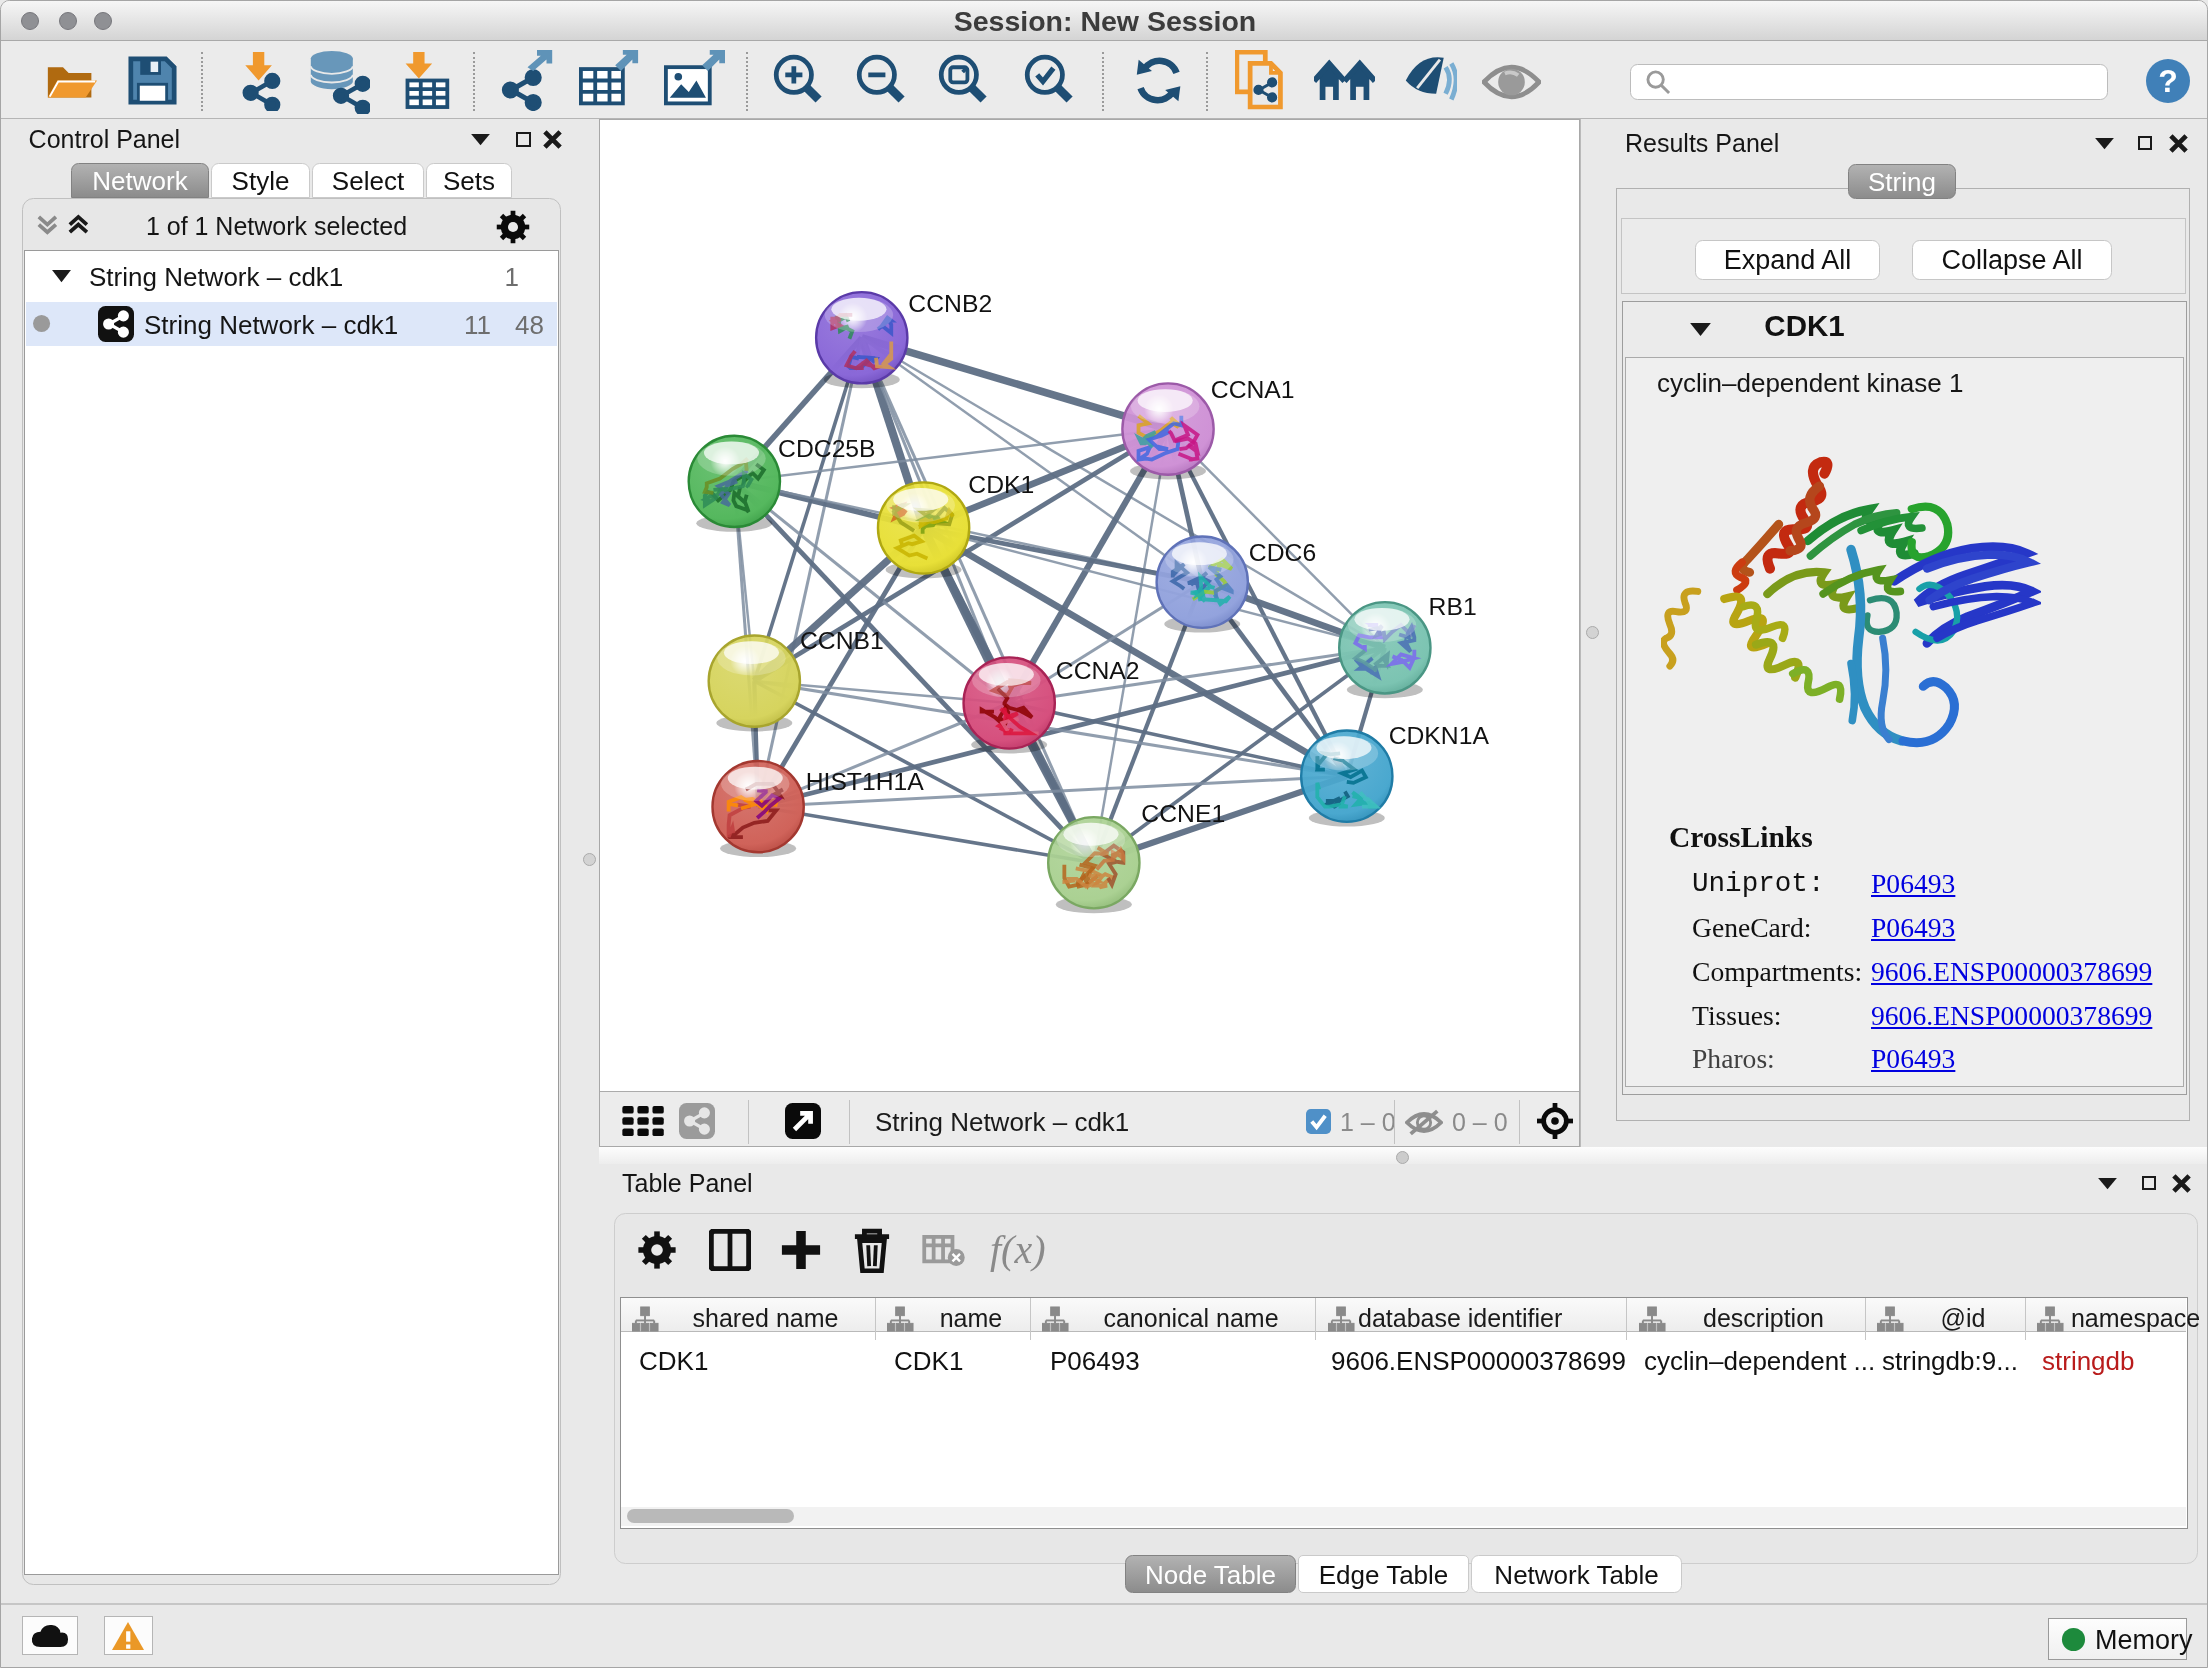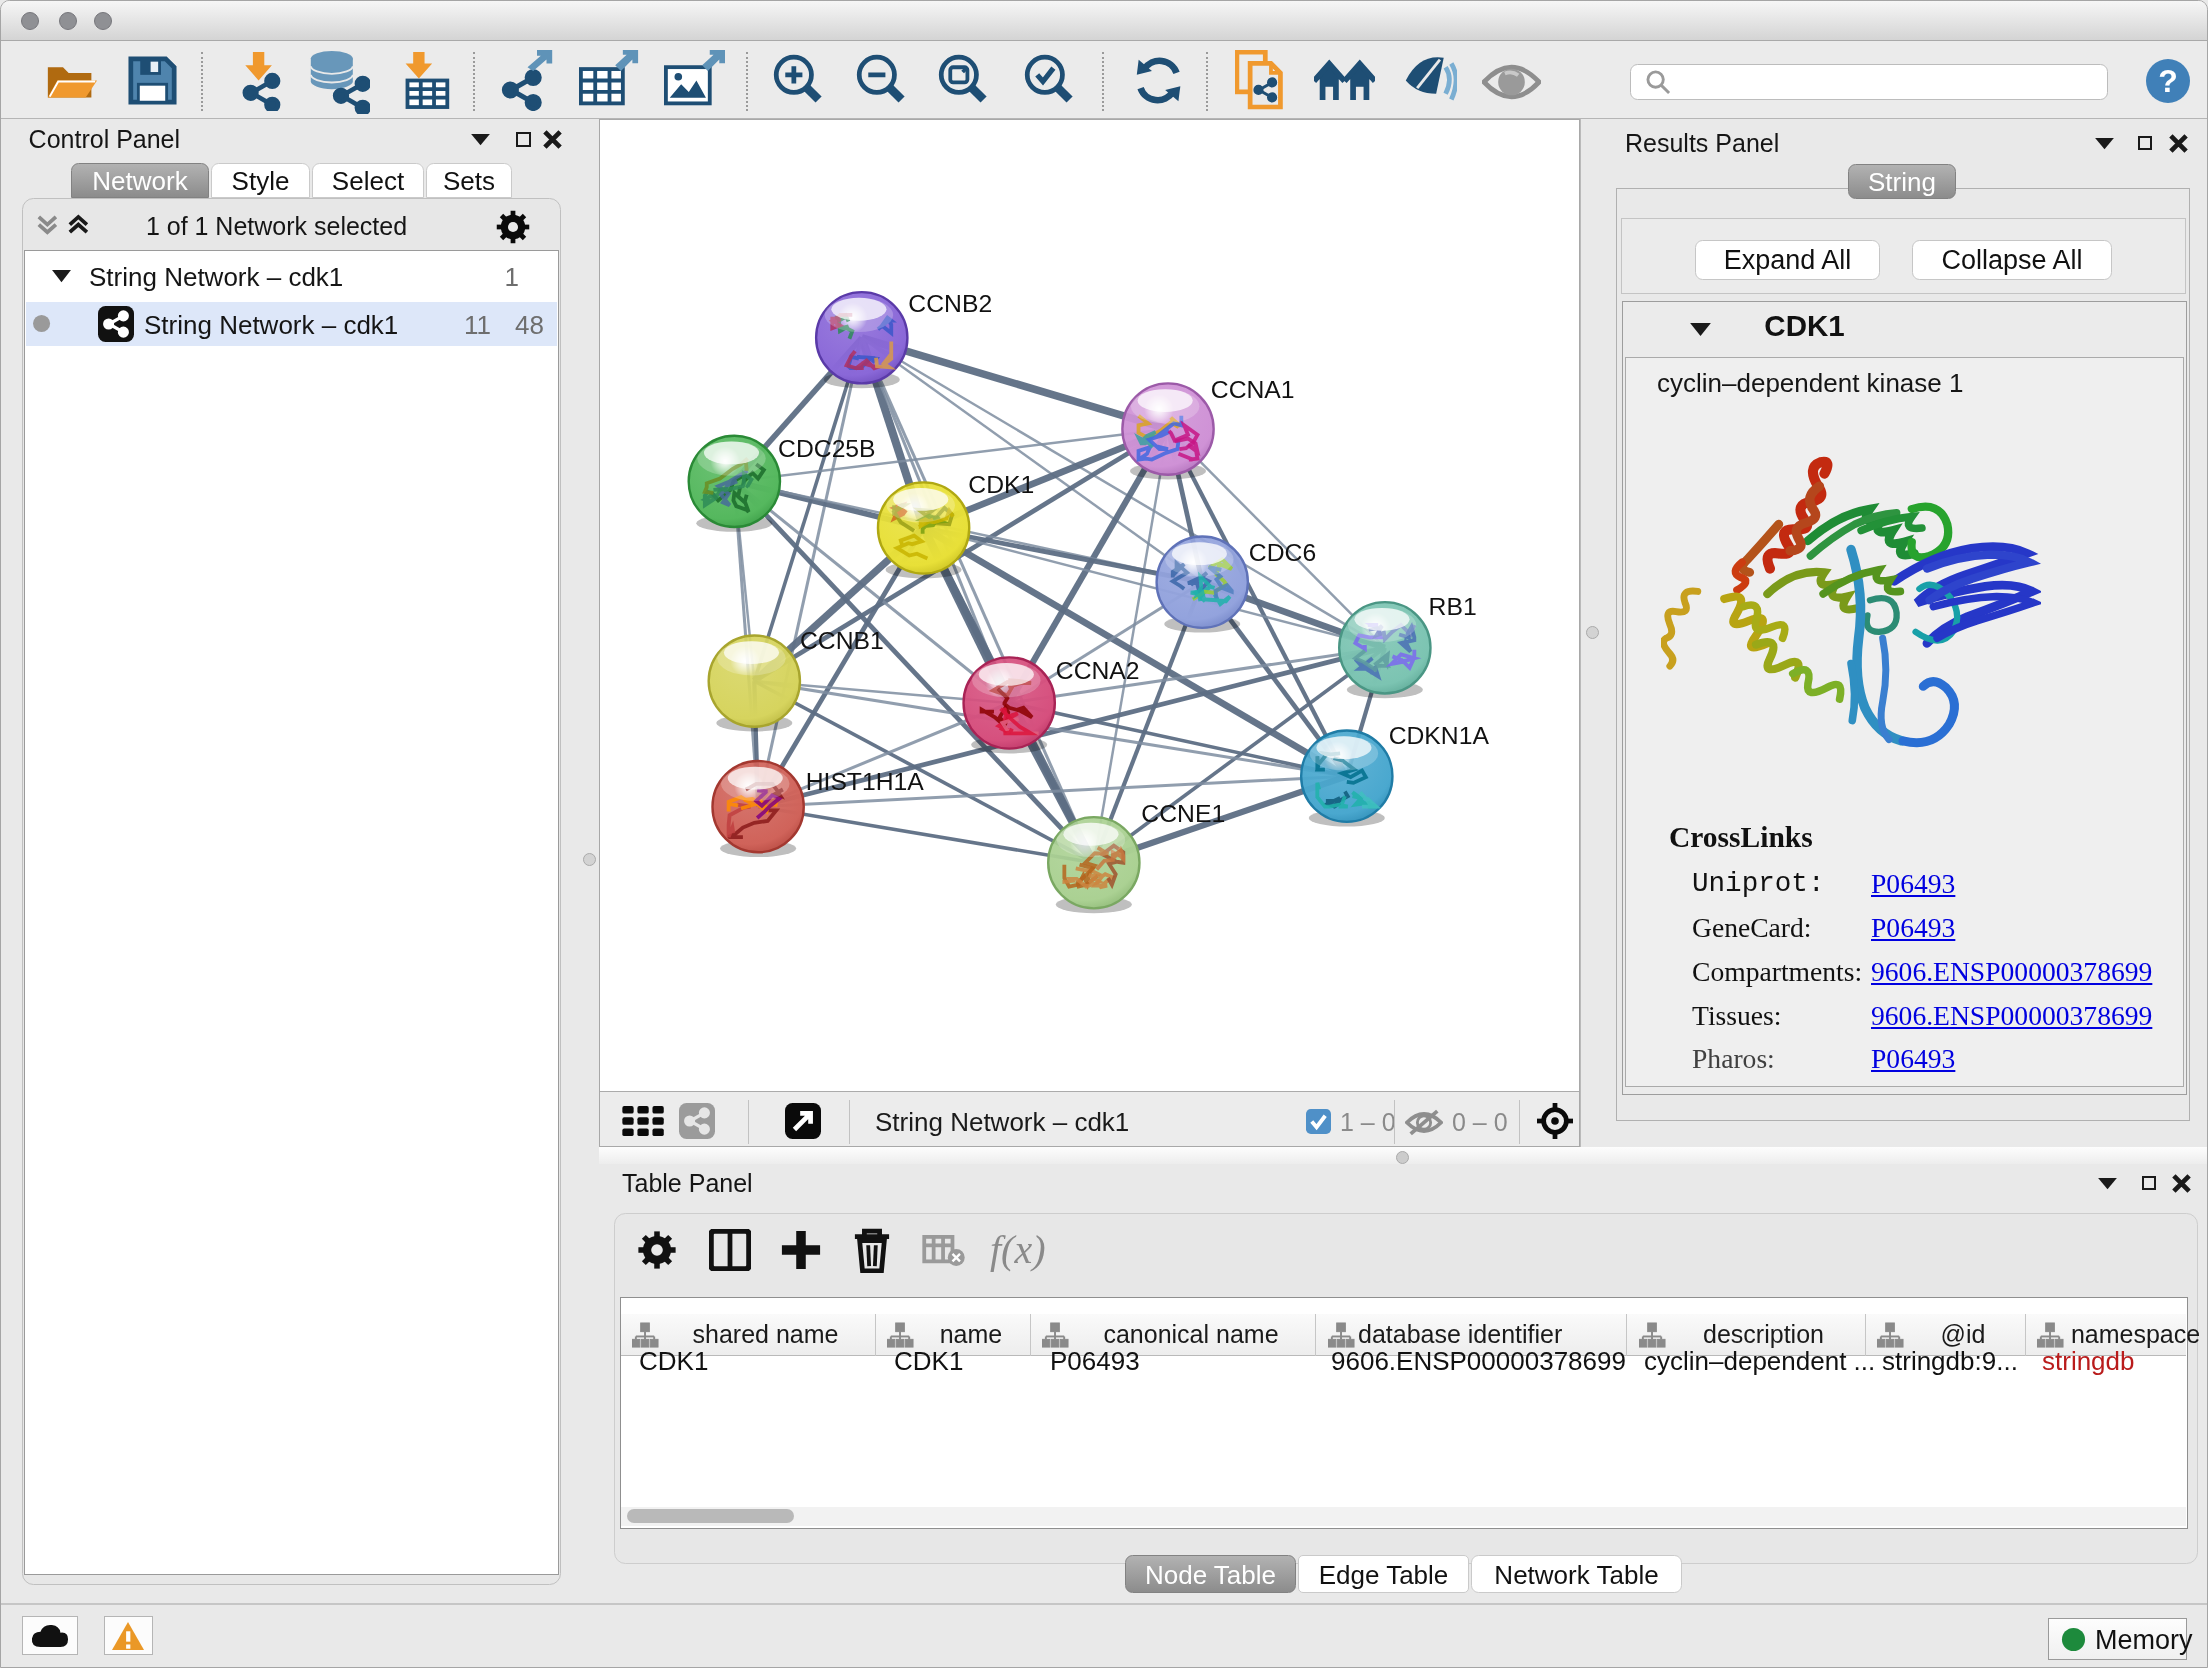--- a/index.html
+++ b/index.html
@@ -14,20 +14,21 @@
 .btn { position:absolute; height:40px; line-height:38px; text-align:center; font-size:27px;
   background:#fff; color:#111; border:1.9px solid #c6c6c6; border-radius:7.6px; }
 </style></head>
 <body>
 <div id="win">
 
   <div style="position:absolute;left:0;top:0;width:2208px;height:40px;background:linear-gradient(#f6f6f6,#d4d4d4);border-bottom:1.9px solid #a9a9a9"></div>
   <div style="position:absolute;left:20px;top:11.4px;width:18px;height:18px;border-radius:50%;background:#8f9094;border:1px solid #77777c"></div>
   <div style="position:absolute;left:58px;top:11.4px;width:18px;height:18px;border-radius:50%;background:#8f9094;border:1px solid #77777c"></div>
   <div style="position:absolute;left:93px;top:11.4px;width:18px;height:18px;border-radius:50%;background:#8f9094;border:1px solid #77777c"></div>
+  <div style="position:absolute;left:0;top:3.8px;width:2208px;text-align:center;font-size:28.5px;font-weight:bold;color:#3c3c3c">Session: New Session</div>
 
   <div style="position:absolute;left:0;top:40px;width:2208px;height:78px;background:#ebebeb;border-bottom:1.9px solid #b5b5b5"></div>
   <div class="tsep" style="left:200px"></div>
     <div class="tsep" style="left:472px"></div>
     <div class="tsep" style="left:745px"></div>
     <div class="tsep" style="left:1101px"></div>
     <div class="tsep" style="left:1205px"></div>
   <svg style="position:absolute;left:43px;top:53px" width="55" height="53" viewBox="0 0 58 56">
 <path d="M4 14 L20 14 L26 20 L50 20 L50 46 L4 46 Z" fill="#b06a10"></path>
 <path d="M4 46 L14 28 L56 28 L44 46 Z" fill="#f0992e"></path>
@@ -649,21 +650,21 @@
         <line x1="2" y1="11" x2="32" y2="11"></line>
         <line x1="12" y1="2" x2="12" y2="28"></line>
         <line x1="22" y1="2" x2="22" y2="28"></line>
       </g>
       <circle cx="36" cy="24" r="9" fill="#9a9a9a"></circle>
       <path d="M32 20 L40 28 M40 20 L32 28" stroke="#fff" stroke-width="2.5"></path>
     </svg>
 <div style="position:absolute;left:989px;top:1225px;font-family:'Liberation Serif',serif;font-style:italic;font-size:40px;color:#8a8a8a">f(x)</div>
 
   <div style="position:absolute;left:619px;top:1296px;width:1568px;height:232px;background:#fff;border:1.9px solid #8f8f8f">
-    <div style="position:absolute;left:0;top:16px;width:1565px;height:42px;background:linear-gradient(#fafafa,#ededed);border-bottom:1.9px solid #b9b9b9">
+    <div style="position:absolute;left:0;top:0;width:1565px;height:34px;background:linear-gradient(#fafafa,#ededed);border-bottom:1.9px solid #b9b9b9">
         <div style="position:absolute;left:0px;top:0;width:255px;height:42px;border-right:1.9px solid #c6c6c6"></div>
         <div style="position:absolute;left:255px;top:0;width:155px;height:42px;border-right:1.9px solid #c6c6c6"></div>
         <div style="position:absolute;left:410px;top:0;width:285px;height:42px;border-right:1.9px solid #c6c6c6"></div>
         <div style="position:absolute;left:695px;top:0;width:311px;height:42px;border-right:1.9px solid #c6c6c6"></div>
         <div style="position:absolute;left:1006px;top:0;width:239px;height:42px;border-right:1.9px solid #c6c6c6"></div>
         <div style="position:absolute;left:1245px;top:0;width:160px;height:42px;border-right:1.9px solid #c6c6c6"></div>
         <div style="position:absolute;left:1405px;top:0;width:185px;height:42px;border-right:1.9px solid #c6c6c6"></div>
         <svg style="position:absolute;left:11.4px;top:7.6px" width="27" height="27" viewBox="0 0 28 28">
           <g transform="translate(1,1)" fill="#8a8a8a" stroke="#8a8a8a">
             <rect x="8" y="0" width="9" height="9"></rect>

